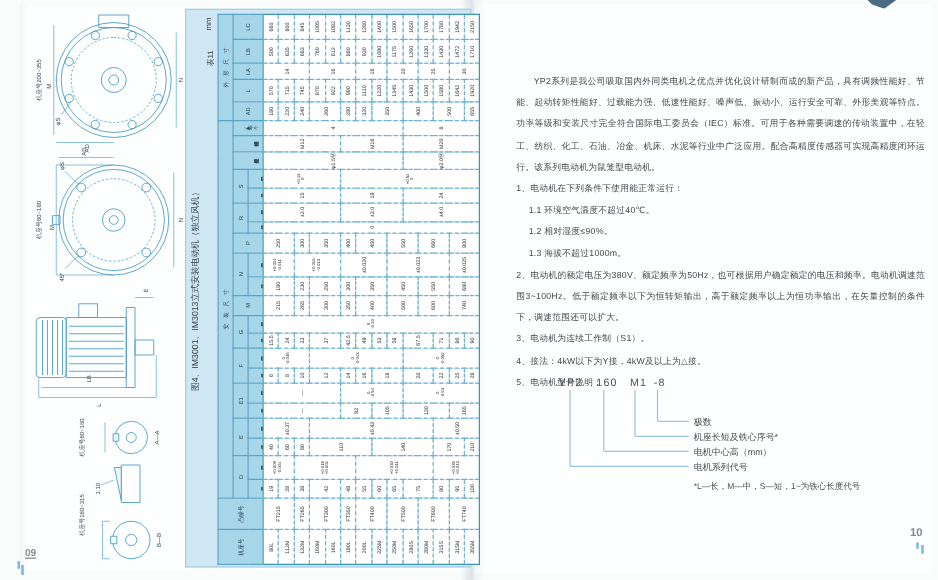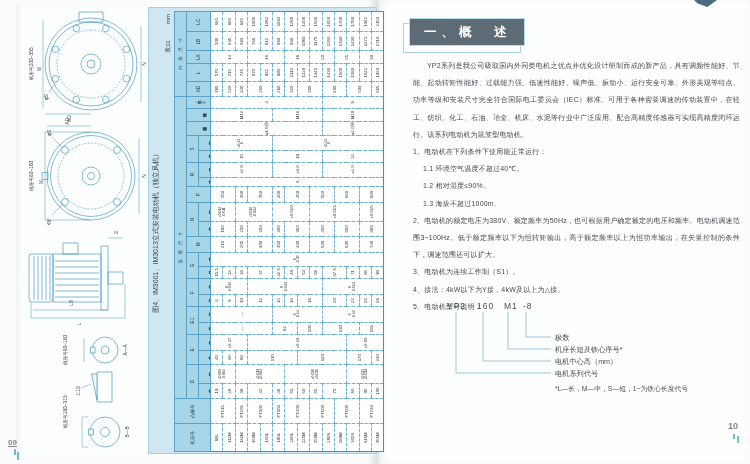--- a/index.html
+++ b/index.html
@@ -50,21 +50,21 @@
   .rp-body .p{text-align:justify;}
   .rp-body .ind{text-indent:2em;}
   .rp-body .sub{padding-left:10px;}
   svg.model{position:absolute;left:437px;top:297px;}
   .m-line{stroke:#9cc6da;stroke-width:1;fill:none;}
   .m-token{fill:#4a4e52;font-size:8.5px;letter-spacing:1px;}
   .m-lbl{fill:#4a4e52;font-size:7.2px;}
   .m-note{fill:#4a4e52;font-size:6.8px;}
   .pn{position:absolute;color:#85898c;font-weight:bold;}
   .pn-right{left:728px;top:421px;font-size:9px;}
-  .pn-left{left:8px;top:438px;font-size:8px;text-decoration:underline;}
+  .pn-left{left:20px;top:438px;font-size:8px;text-decoration:underline;}
   .pn-mark{position:absolute;background:#7db8d6;}
   .mk1{left:733px;top:434px;width:2px;height:5px;}
   .mk2{left:737px;top:436px;width:1.5px;height:7px;}
   .mk3{left:14px;top:449px;width:2px;height:6px;}
   .mk4{left:17px;top:452px;width:1.5px;height:8px;}
   .logo-wedge{position:absolute;left:694px;top:0;width:23px;height:7px;background:#4a6b80;
               clip-path:polygon(0% 0%,100% 0%,58% 100%,16% 50%);}
 </style>
 </head>
 <body>
@@ -503,26 +503,20 @@
                 <td>1710</td>
                 <td>2150</td>
               </tr>
             </tbody>
           </table>
       </div>
 
     </div>
   </div>
 
-  <div class="title-wrap">
-    <div class="title-outline"></div>
-    <div class="title-box">
-      <span>一、概　述</span>
-    </div>
-  </div>
 
   <div class="rp-body">
     <div class="p ind">YP2系列是我公司吸取国内外同类电机之优点并优化设计研制而成的新产品，具有调频性能好、节能、起动转矩性能好、过载能力强、低速性能好、噪声低、振动小、运行安全可靠、外形美观等特点。功率等级和安装尺寸完全符合国际电工委员会（IEC）标准。可用于各种需要调速的传动装置中，在轻工、纺织、化工、石油、冶金、机床、水泥等行业中广泛应用。配合高精度传感器可实现高精度闭环运行。该系列电动机为鼠笼型电动机。</div>
     <div class="ln">1、电动机在下列条件下使用能正常运行：</div>
     <div class="ln sub">1.1 环境空气温度不超过40℃。</div>
     <div class="ln sub">1.2 相对湿度≤90%。</div>
     <div class="ln sub">1.3 海拔不超过1000m。</div>
     <div class="p">2、电动机的额定电压为380V、额定频率为50Hz，也可根据用户确定额定的电压和频率。电动机调速范围3~100Hz。低于额定频率以下为恒转矩输出，高于额定频率以上为恒功率输出，在矢量控制的条件下，调速范围还可以扩大。</div>
     <div class="ln">3、电动机为连续工作制（S1）。</div>
     <div class="ln">4、接法：4kW以下为Y接，4kW及以上为△接。</div>

